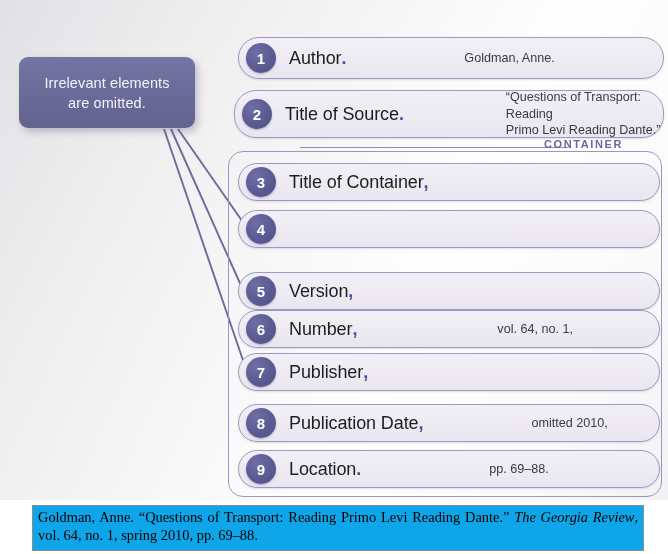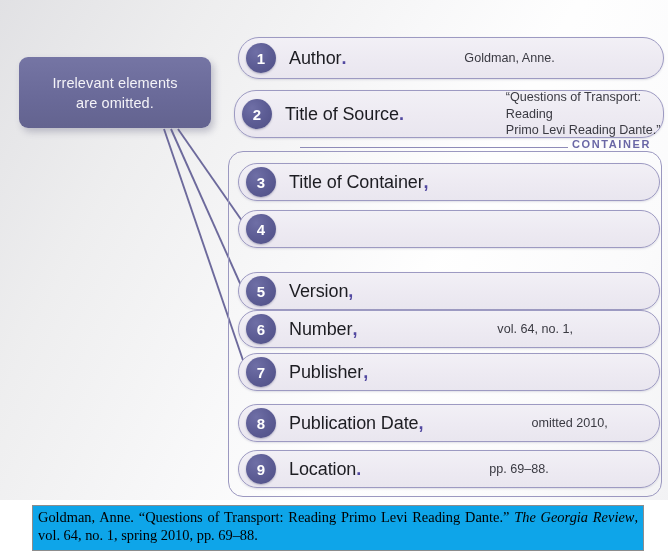--- a/index.html
+++ b/index.html
@@ -17,21 +17,21 @@
       radial-gradient(120% 90% at 8% 42%, #ffffff 0%, #fdfdfd 28%, #f2f2f3 62%, #e6e6e8 100%);
   }
   .bg2{
     position:absolute;left:0;top:0;width:668px;height:500px;
     background:linear-gradient(118deg,#e0e0e3 0%,#ededee 22%,#f8f8f9 46%,#ffffff 62%,#fbfbfc 84%,#f3f3f5 100%);
     opacity:.95;
   }
 
   
   .callout{
-    position:absolute;left:19px;top:57px;width:192px;height:71px;
+    position:absolute;left:19px;top:57px;width:176px;height:71px;
     background:linear-gradient(180deg,#7575a4 0%,#6a6a99 55%,#63638f 100%);
     border-radius:9px;
     box-shadow:3px 4px 7px rgba(90,90,120,.33);
     display:flex;align-items:center;justify-content:center;
   }
   .callout-txt{
     color:#f4f3f8;font-size:14.5px;line-height:1.38;text-align:center;
     letter-spacing:.1px;
   }
 
@@ -42,21 +42,21 @@
   .container-box{
     position:absolute;left:228px;top:151px;width:432px;height:344px;
     border:1.6px solid #9b98c0;border-radius:15px;
     background:transparent;
   }
   .container-rule{
     position:absolute;left:300px;top:147px;width:268px;height:0;
     border-top:1.6px solid #8e8bb8;
   }
   .container-label{
-    position:absolute;left:572px;top:138px;
+    position:absolute;left:544px;top:138px;
     color:#6a67a6;font-size:11px;font-weight:bold;letter-spacing:1.6px;
   }
 
   
   .row{
     position:absolute;
     background:linear-gradient(180deg,#f2f0f6 0%,#edeaf2 55%,#e9e6ef 100%);
     border:1.4px solid #9d9ac2;
     border-radius:22px;
     box-shadow:0 1px 2px rgba(120,118,150,.22);

